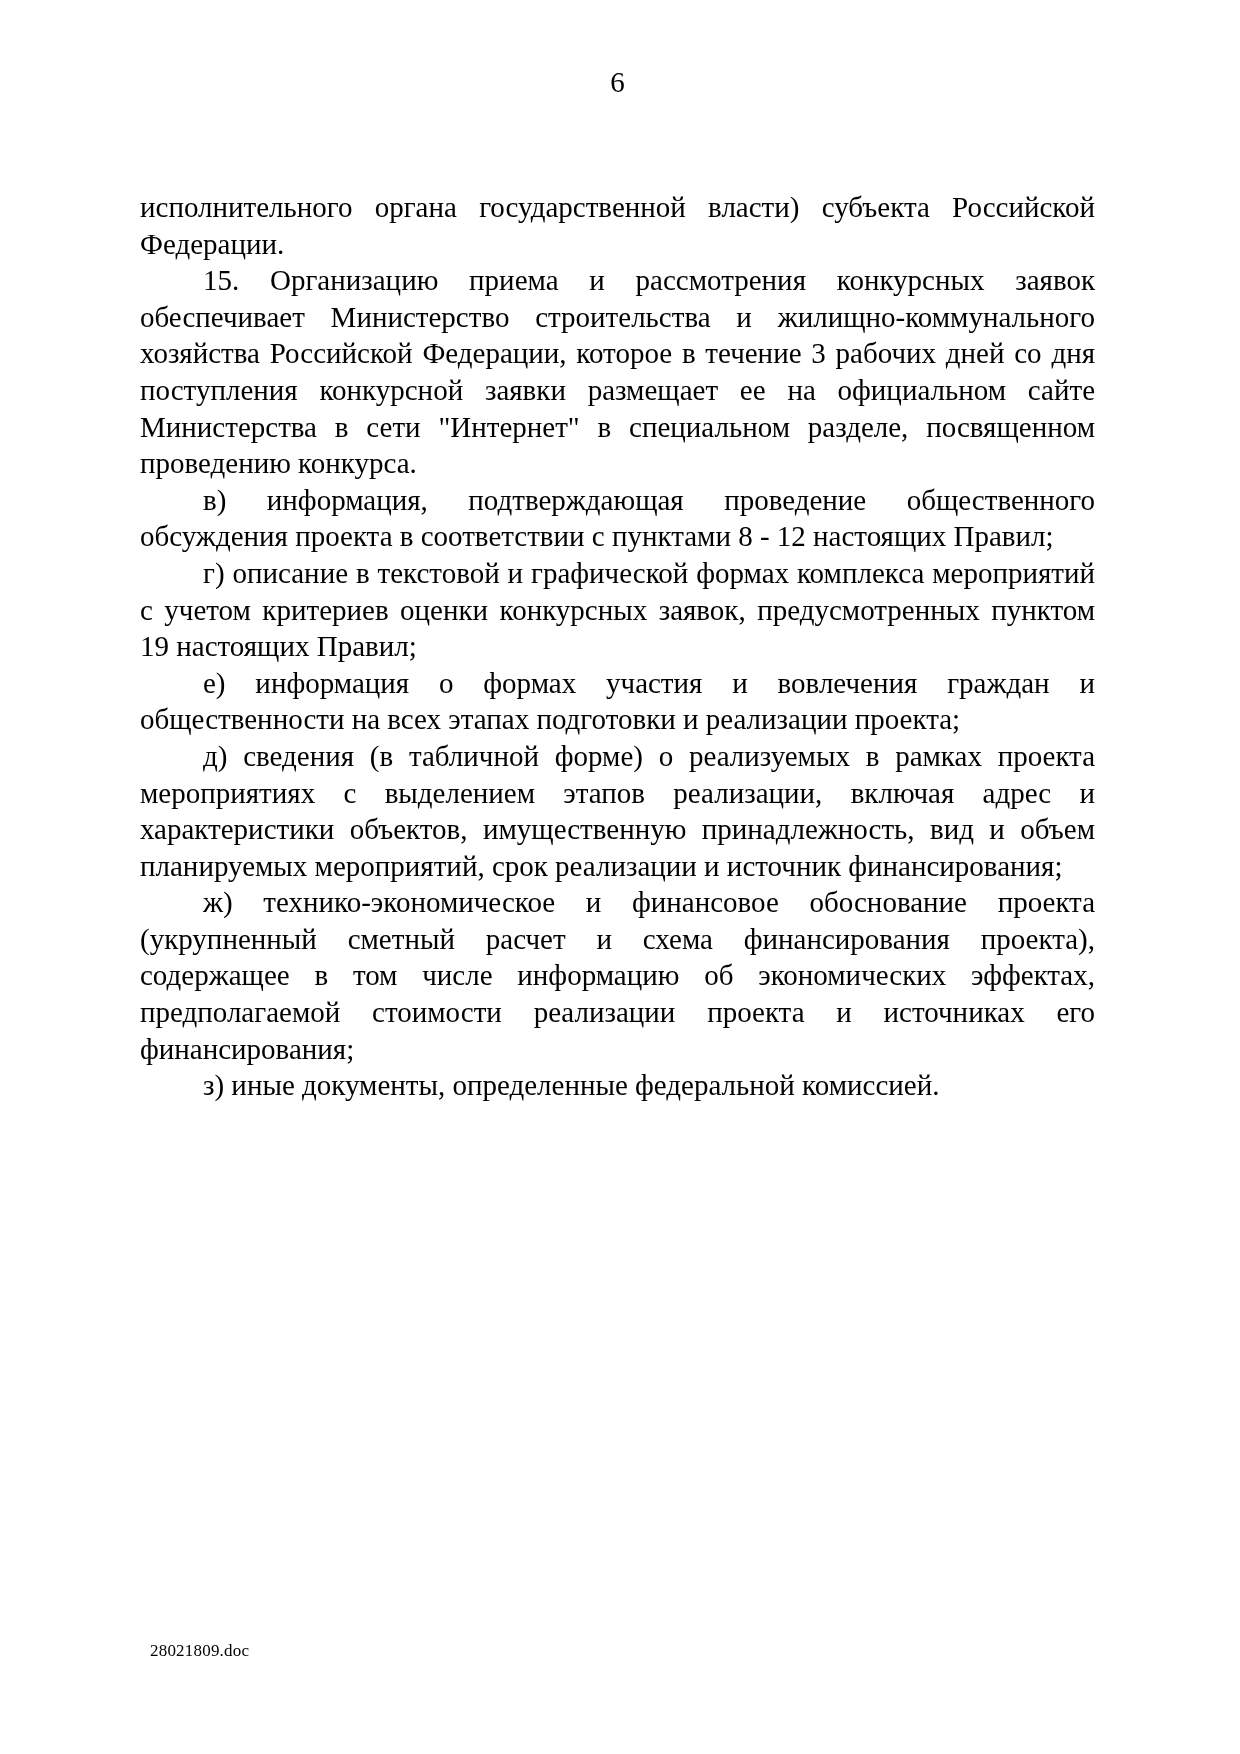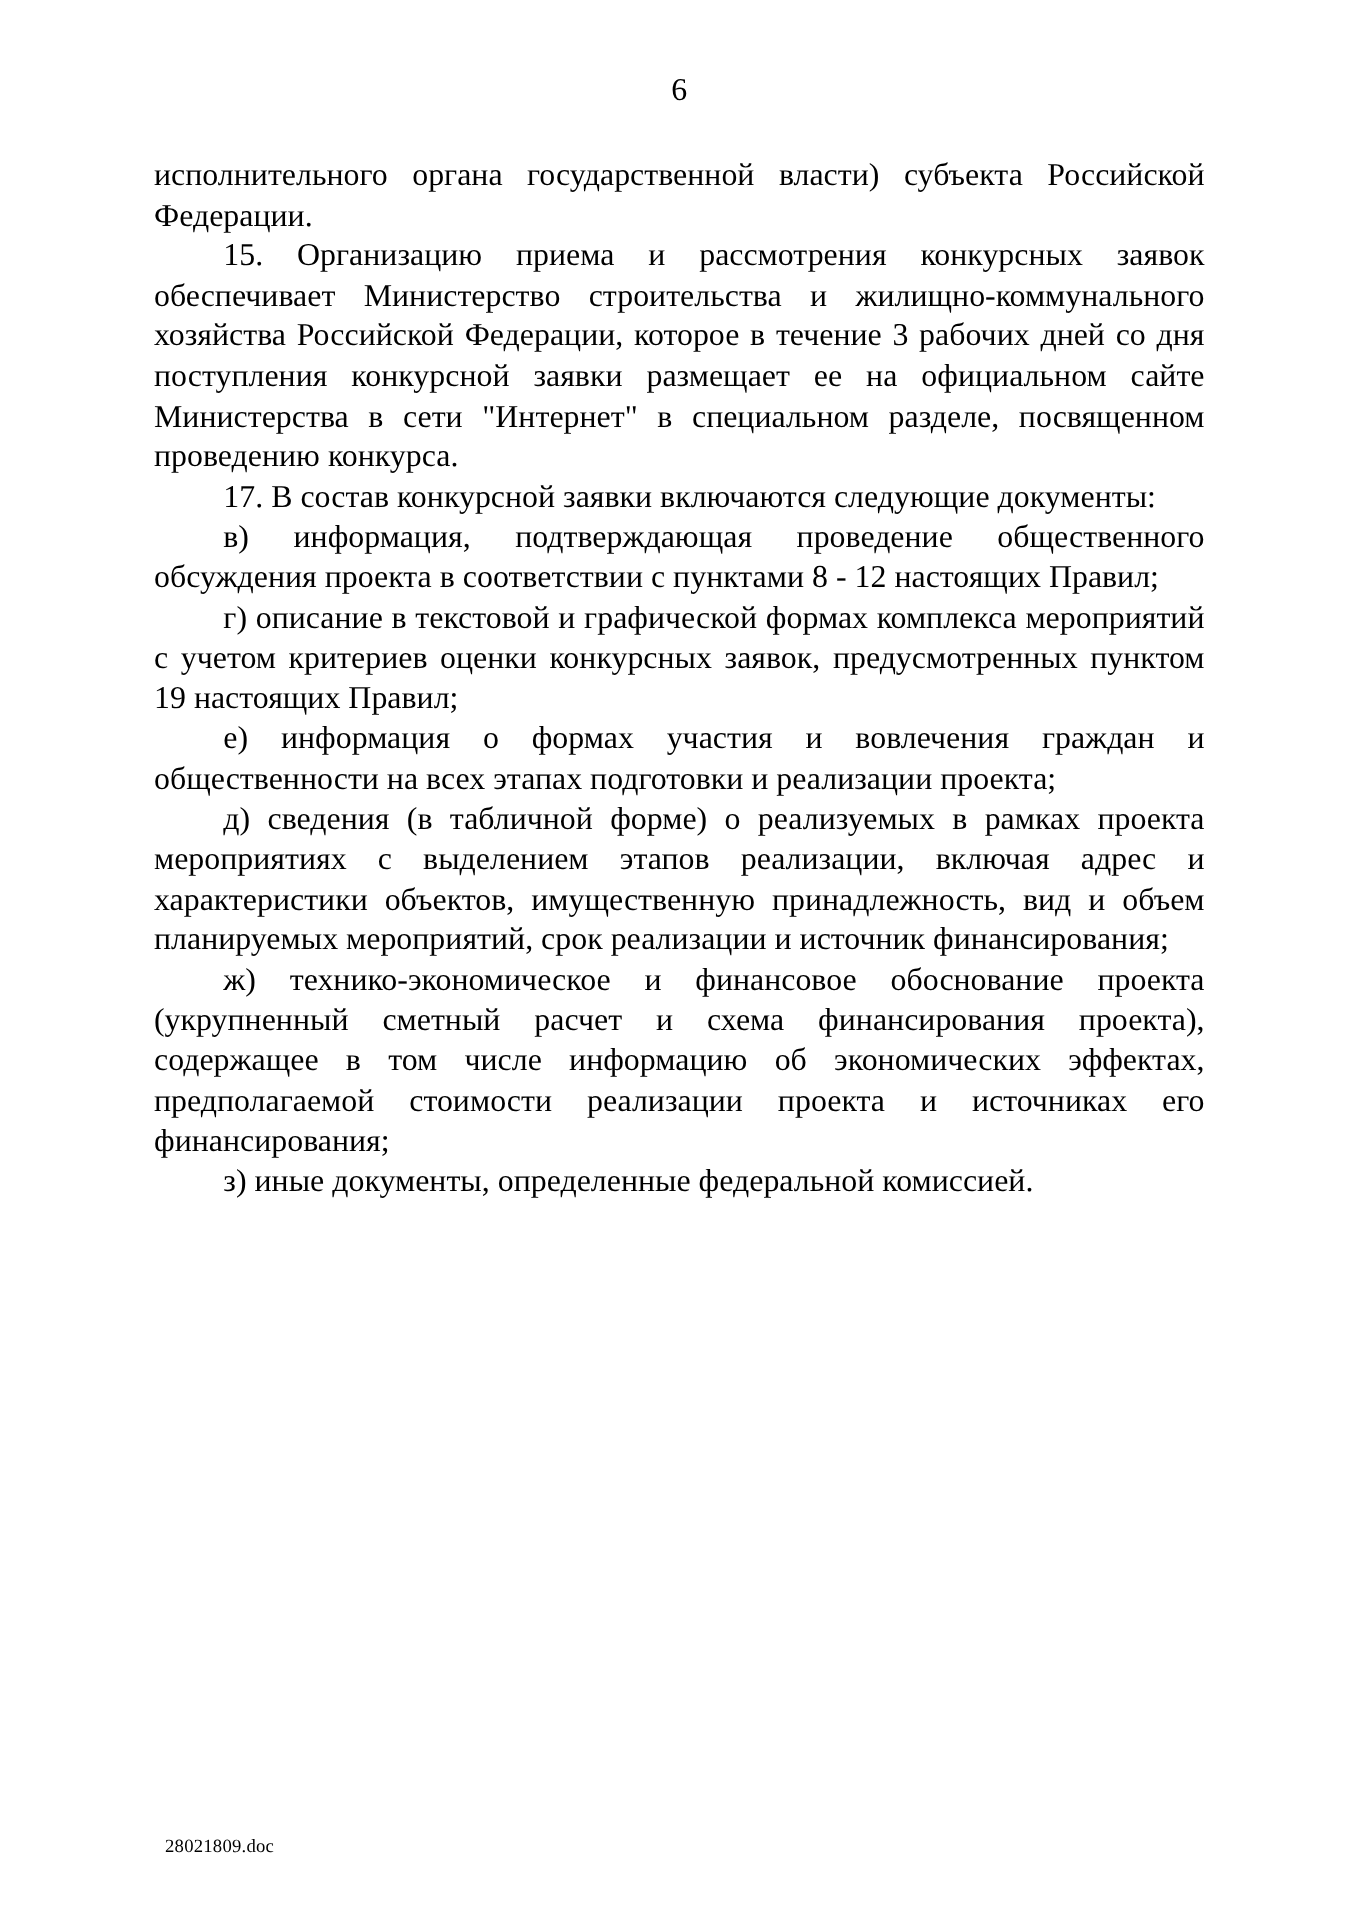--- a/index.html
+++ b/index.html
@@ -42,41 +42,40 @@
       text-justify: inter-word;
       hyphens: none;
     }
     .body-text p {
       margin: 0;
       padding: 0;
       text-indent: 63px;
     }
     .body-text p.no-indent {
       text-indent: 0;
+      margin-top: 48px;
     }
     .doc-footer {
       position: absolute;
       left: 150px;
       top: 1641px;
       font-size: 17px;
       line-height: 20px;
       letter-spacing: 0.2px;
-      margin-top: 28px;
     }
   </style>
 </head>
 <body>
 
 <div class="page">
   <div class="page-number">6</div>
 
   <div class="body-text" id="body-text">
       <p class="no-indent">исполнительного органа государственной власти) субъекта Российской Федерации.</p>
       <p>15. Организацию приема и рассмотрения конкурсных заявок обеспечивает Министерство строительства и жилищно-коммунального хозяйства Российской Федерации, которое в течение 3 рабочих дней со дня поступления конкурсной заявки размещает ее на официальном сайте Министерства в сети "Интернет" в специальном разделе, посвященном проведению конкурса.</p>
-      <p>17. В состав конкурсной заявки включаются следующие документы:</p>
       <p>в) информация, подтверждающая проведение общественного обсуждения проекта в соответствии с пунктами 8 - 12 настоящих Правил;</p>
       <p>г) описание в текстовой и графической формах комплекса мероприятий с учетом критериев оценки конкурсных заявок, предусмотренных пунктом 19 настоящих Правил;</p>
       <p>е) информация о формах участия и вовлечения граждан и общественности на всех этапах подготовки и реализации проекта;</p>
       <p>д) сведения (в табличной форме) о реализуемых в рамках проекта мероприятиях с выделением этапов реализации, включая адрес и характеристики объектов, имущественную принадлежность, вид и объем планируемых мероприятий, срок реализации и источник финансирования;</p>
       <p>ж) технико-экономическое и финансовое обоснование проекта (укрупненный сметный расчет и схема финансирования проекта), содержащее в том числе информацию об экономических эффектах, предполагаемой стоимости реализации проекта и источниках его финансирования;</p>
       <p>з) иные документы, определенные федеральной комиссией.</p>
     </div>
 
   <div class="doc-footer">28021809.doc</div>
 </div>

